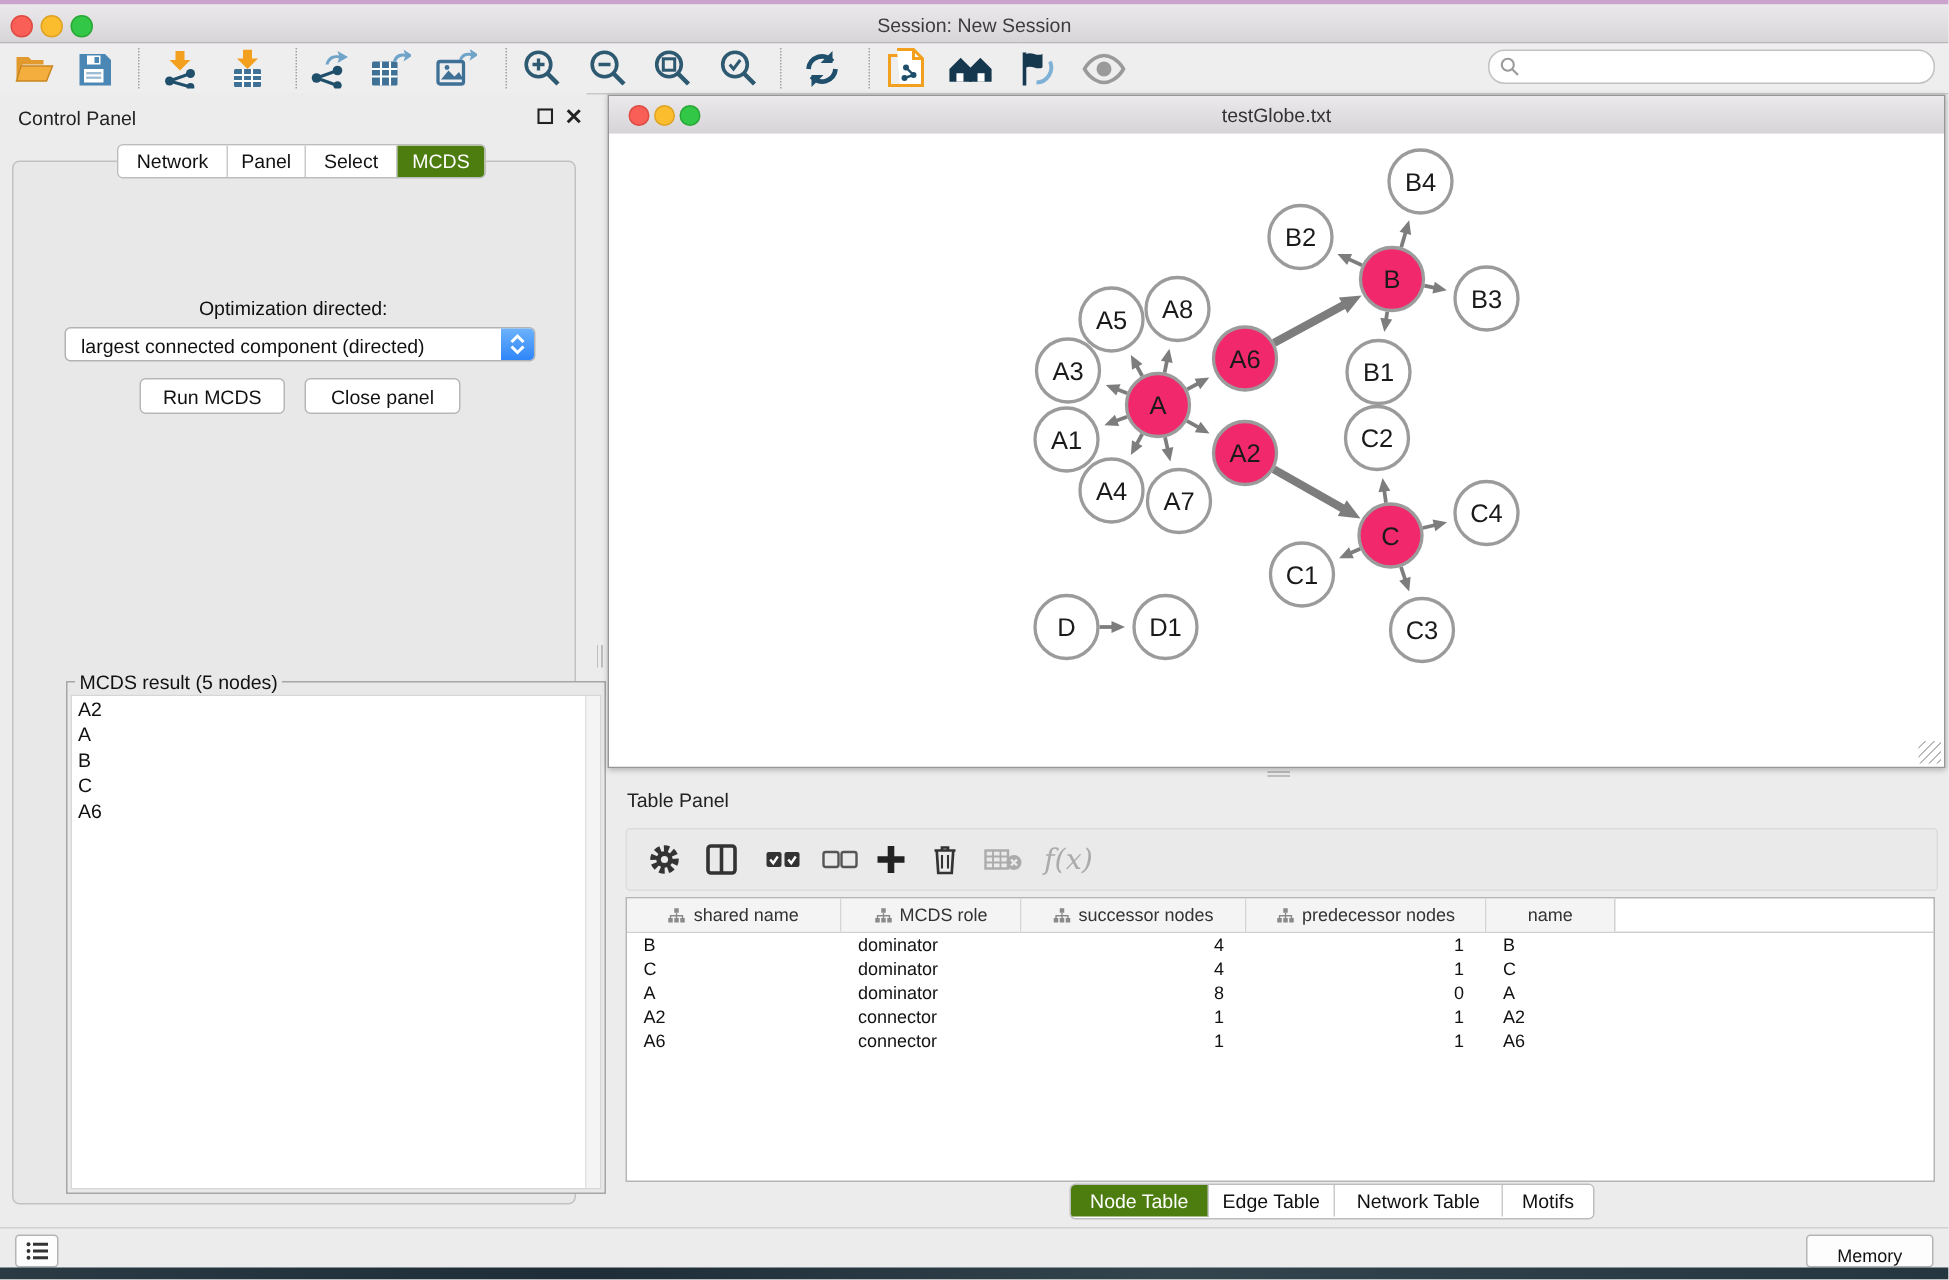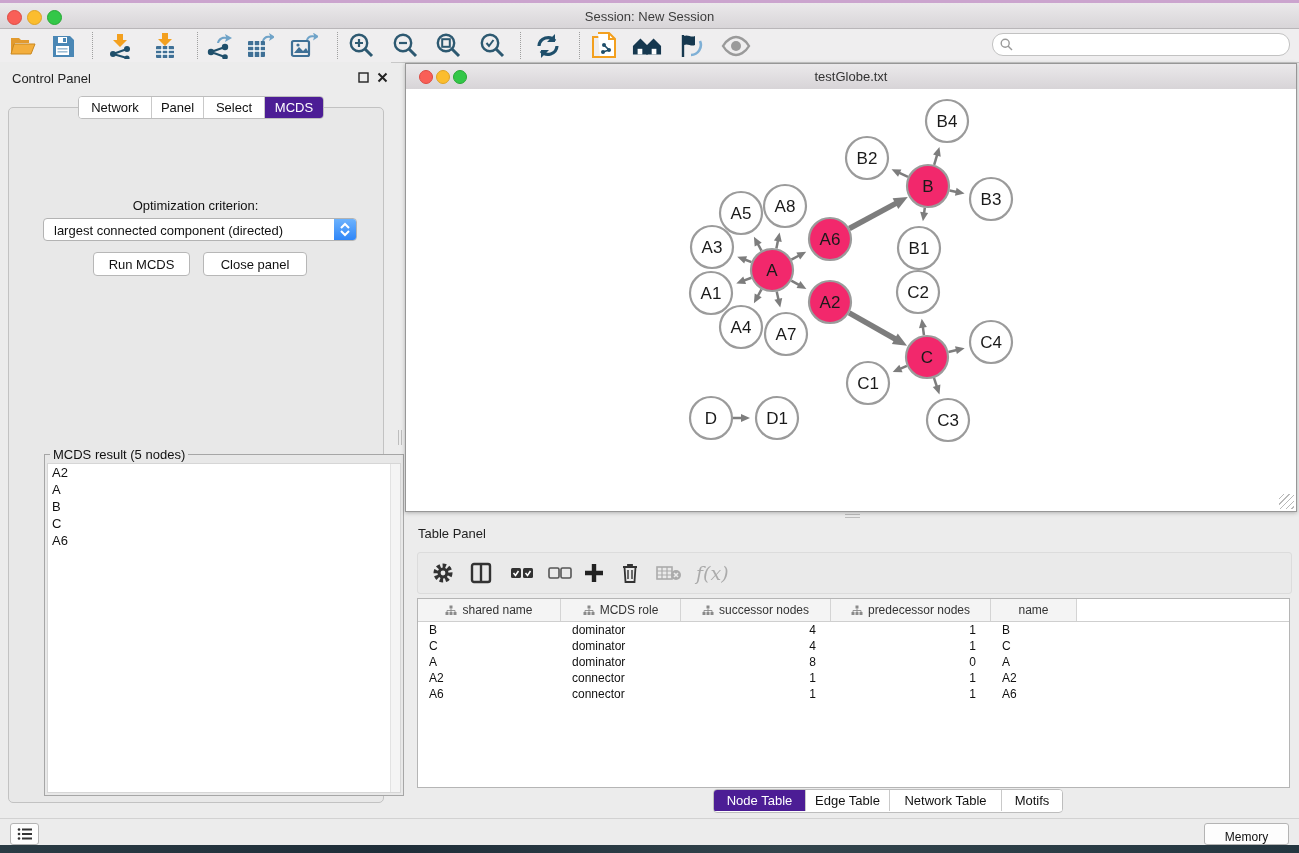--- a/index.html
+++ b/index.html
@@ -33,21 +33,21 @@
   #cp-title{position:absolute;left:12px;top:9px;font-size:13px;color:#222;}
   .panel-ctl{position:absolute;top:10px;width:12px;height:12px;color:#222;font-size:11px;
     line-height:12px;text-align:center;}
   #cp-body{position:absolute;left:8px;top:45px;width:374px;height:694px;
     background:#e8e8e8;border:1px solid #c2c2c2;border-radius:5px;}
   #cp-tabs{position:absolute;left:78px;top:34px;height:21px;display:flex;z-index:3;
     border:1px solid #bdbdbd;border-radius:4px;overflow:hidden;background:#fff;}
   .seg{height:21px;display:flex;align-items:center;justify-content:center;
     font-size:13px;color:#111;background:#fff;border-right:1px solid #c9c9c9;box-sizing:border-box;}
   .seg:last-child{border-right:none;}
-  .seg.sel{background:#4c1d95;color:#fff;}
+  .seg.sel{background:#4d7c0f;color:#fff;}
   #opt-label{position:absolute;left:0;width:391px;top:136px;text-align:center;
     font-size:13px;color:#111;}
   #criterion{position:absolute;left:43px;top:156px;width:314px;height:23px;background:#fff;
     border:1px solid #b3b3b3;border-radius:4px;box-sizing:border-box;}
   #criterion .val{position:absolute;left:10px;top:4px;font-size:13px;color:#111;white-space:nowrap;}
   #criterion .stepper{position:absolute;right:0;top:0;width:22px;height:21px;
     border-radius:0 3px 3px 0;background:linear-gradient(#6cb2fd,#2f86f8);}
   .btn{position:absolute;height:22px;background:#fff;border:1px solid #b7b7b7;border-radius:4px;
     font-size:13px;color:#111;display:flex;align-items:center;justify-content:center;}
   #run-mcds{left:93px;top:190px;width:95px;}
@@ -275,21 +275,21 @@
       <svg width="11" height="11" viewBox="0 0 11 11">
           <path d="M1.5 1.5l8 8M9.5 1.5l-8 8" stroke="#222" stroke-width="2"></path>
         </svg></span>
     <div id="cp-body"></div>
     <div id="cp-tabs">
         <div class="seg" style="width: 73px;">Network</div>
         <div class="seg" style="width: 52px;">Panel</div>
         <div class="seg" style="width: 61px;">Select</div>
         <div class="seg sel" style="width: 58px;">MCDS</div>
       </div>
-    <div id="opt-label">Optimization criterion:</div>
+    <div id="opt-label">Optimization directed:</div>
     <div id="criterion">
       <span class="val">largest connected component (directed)</span>
       <span class="stepper">
         <svg width="22" height="21" viewBox="0 0 22 21">
             <path d="M7 9l4-4 4 4" fill="none" stroke="#fff" stroke-width="2"></path>
             <path d="M7 12l4 4 4-4" fill="none" stroke="#fff" stroke-width="2"></path>
           </svg></span>
     </div>
     <div class="btn" id="run-mcds">Run MCDS</div>
     <div class="btn" id="close-panel">Close panel</div>

